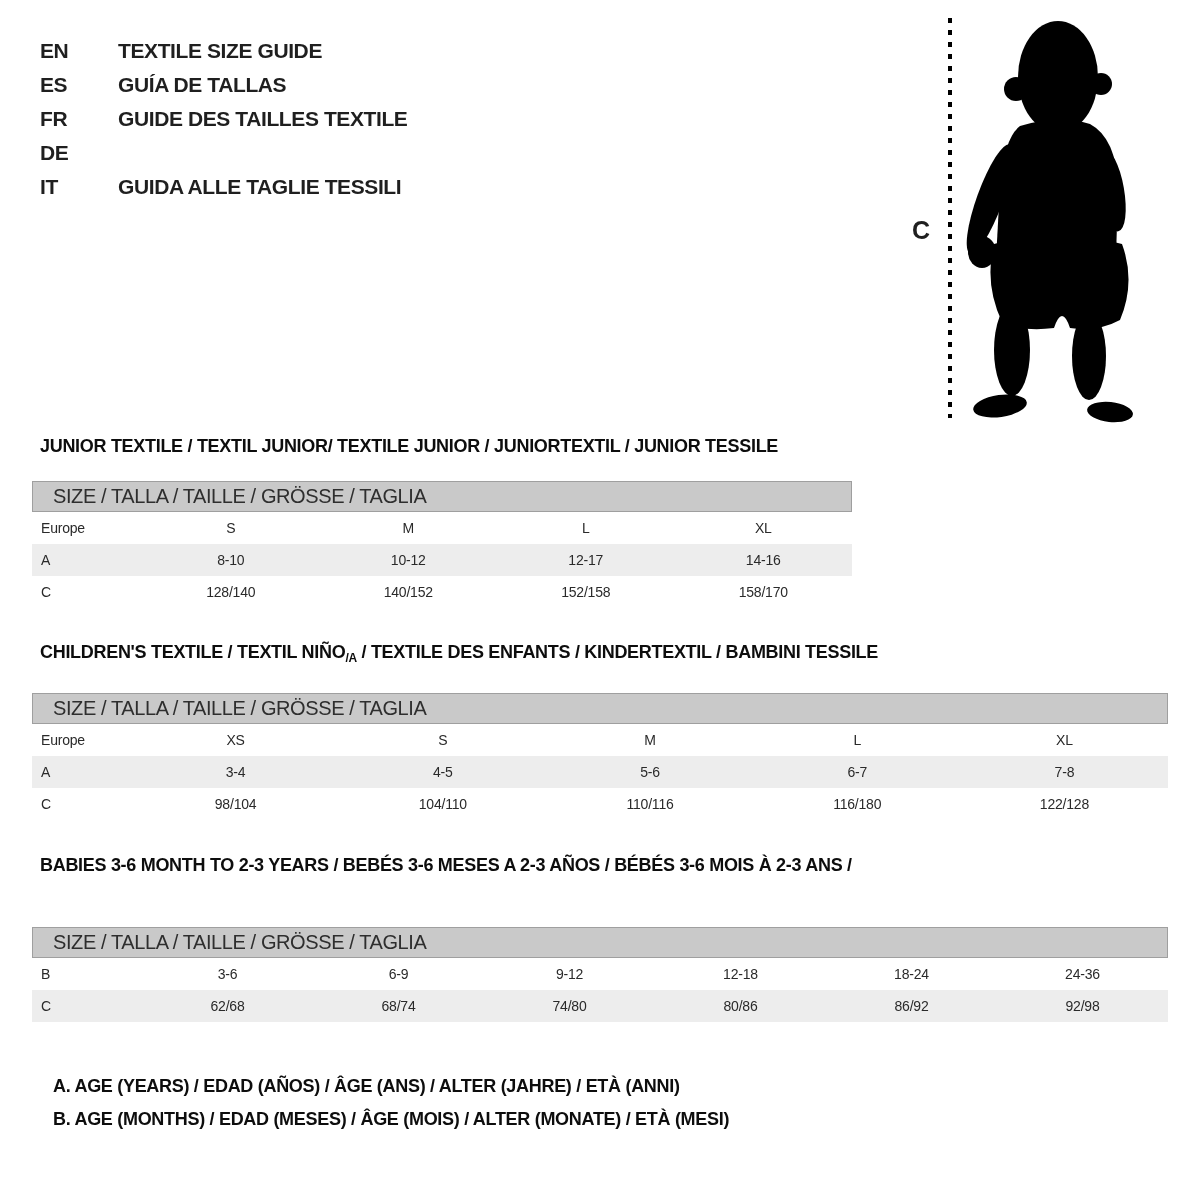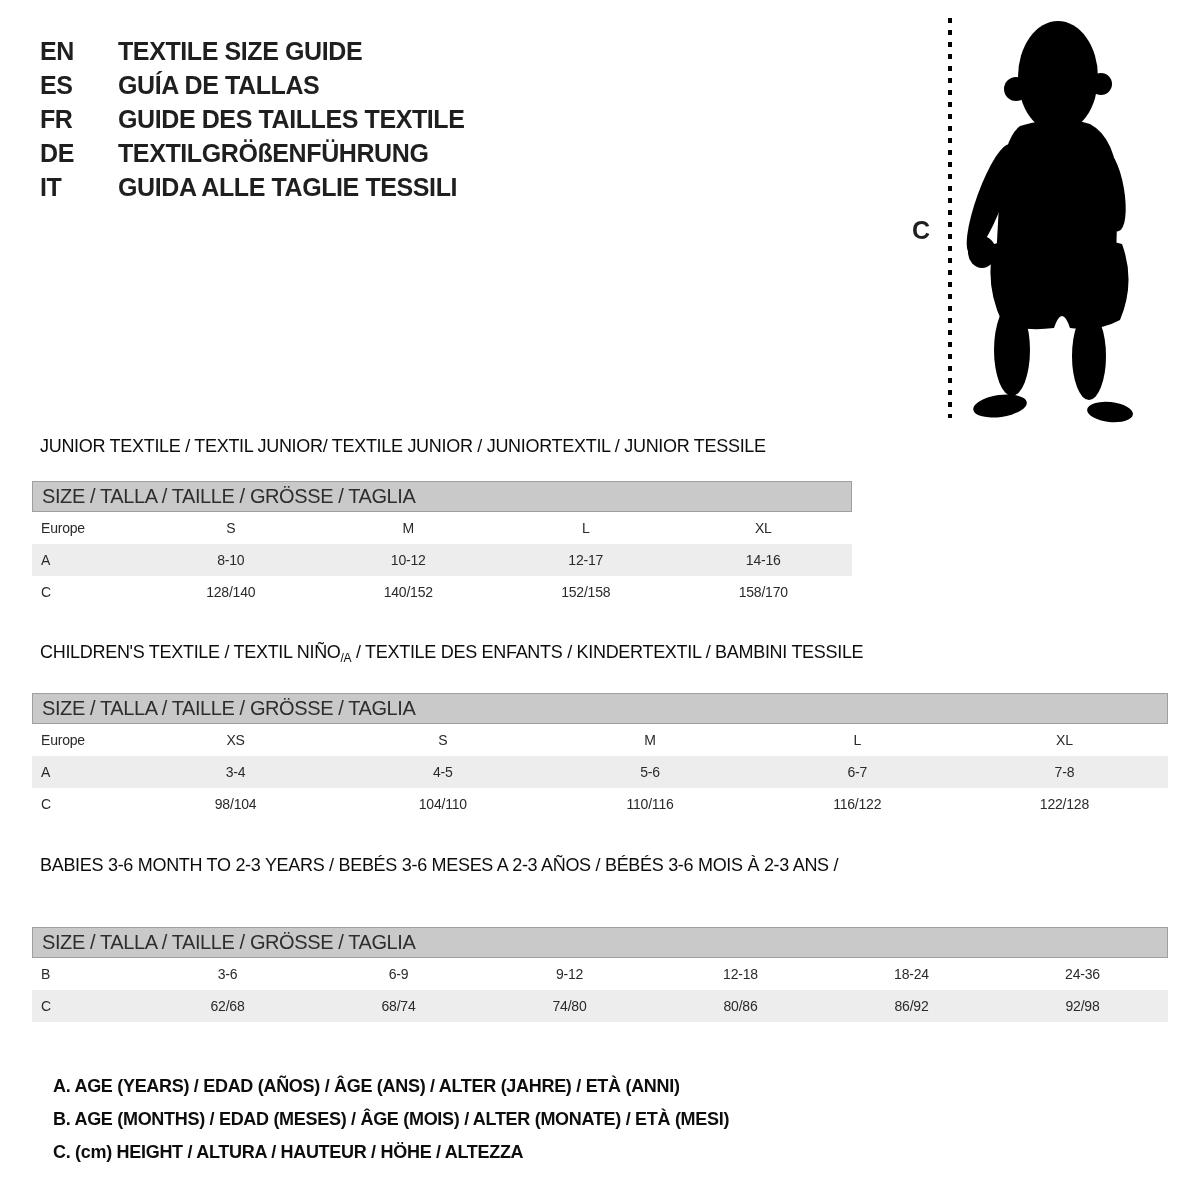--- a/index.html
+++ b/index.html
@@ -4,35 +4,35 @@
 <style>
   html,body { margin:0; padding:0; background:#fff; }
   .canvas {
     position:relative; width:1200px; height:1200px; background:#ffffff;
     font-family:"Liberation Sans","DejaVu Sans",sans-serif; color:#1f1f1f;
     overflow:hidden;
   }
   
   .lang-block { position:absolute; left:40px; top:34px; }
   .lang-row { display:flex; height:34px; align-items:center;
-              font-weight:700; font-size:25px; letter-spacing:-0.4px; white-space:nowrap; }
+              font-weight:700; font-size:21px; letter-spacing:-0.4px; white-space:nowrap; }
   .lang-code { width:78px; }
   
   .dash-svg { position:absolute; left:946px; top:16px; }
   .c-label { position:absolute; left:912px; top:216px; font-size:25px; font-weight:700; }
   .toddler-svg { position:absolute; left:958px; top:14px; }
   
-  .section-heading { position:absolute; left:40px; font-size:18px; font-weight:400;
+  .section-heading { position:absolute; left:40px; font-size:18px; font-weight:700;
                      letter-spacing:-0.3px; white-space:nowrap; color:#0d0d0d; }
   .heading-sub { font-size:12px; vertical-align:-4px; }
   .two-line { line-height:32px; }
   
   .stable { position:absolute; left:32px; }
   .size-band { height:29px; background:#c9c9c9; border:1px solid #9f9f9f;
-               display:flex; align-items:center; padding-left:9px;
+               display:flex; align-items:center; padding-left:20px;
                font-size:20px; color:#2e2e2e; letter-spacing:-0.4px; }
   .trow { display:flex; align-items:center; height:32px; font-size:14px;
           color:#2a2a2a; letter-spacing:-0.2px; }
   .trow.shaded { background:#ededed; }
   .tlabel { box-sizing:border-box; padding-left:9px; }
   .tcell { flex:1; text-align:center; }
   .t-junior { width:820px; top:481px; }
   .t-junior .tlabel { width:110px; }
   .t-children { width:1136px; top:693px; }
   .t-children .tlabel { width:100px; }
@@ -59,21 +59,20 @@
     <div class="lang-row">
       <span class="lang-code">ES</span>
       <span class="lang-title">GUÍA DE TALLAS</span>
     </div>
     <div class="lang-row">
       <span class="lang-code">FR</span>
       <span class="lang-title">GUIDE DES TAILLES TEXTILE</span>
     </div>
     <div class="lang-row">
       <span class="lang-code">DE</span>
-      <span class="lang-title">TEXTILGRÖßENFÜHRUNG</span>
     </div>
     <div class="lang-row">
       <span class="lang-code">IT</span>
       <span class="lang-title">GUIDA ALLE TAGLIE TESSILI</span>
     </div>
   </div>
 
   <svg class="dash-svg" width="8" height="404" viewBox="0 0 8 404">
     <line x1="4" y1="2" x2="4" y2="402" stroke="#000" stroke-width="4" stroke-dasharray="5 7"></line>
   </svg>
@@ -141,21 +140,21 @@
       <span class="tcell">4-5</span>
       <span class="tcell">5-6</span>
       <span class="tcell">6-7</span>
       <span class="tcell">7-8</span>
     </div>
     <div class="trow">
       <span class="tlabel">C</span>
       <span class="tcell">98/104</span>
       <span class="tcell">104/110</span>
       <span class="tcell">110/116</span>
-      <span class="tcell">116/122</span>
+      <span class="tcell">116/180</span>
       <span class="tcell">122/128</span>
     </div>
   </div>
 
   <div id="babies-heading" class="section-heading two-line">
     <div>BABIES 3-6 MONTH TO 2-3 YEARS / BEBÉS 3-6 MESES A 2-3 AÑOS / BÉBÉS 3-6 MOIS À 2-3 ANS /</div>
   </div>
   <div class="stable t-babies">
     <div class="size-band">SIZE / TALLA / TAILLE / GRÖSSE / TAGLIA</div>
     <div class="trow">
@@ -174,16 +173,15 @@
       <span class="tcell">74/80</span>
       <span class="tcell">80/86</span>
       <span class="tcell">86/92</span>
       <span class="tcell">92/98</span>
     </div>
   </div>
 
   <div class="legend">
     <div class="legend-line">A. AGE (YEARS) / EDAD (AÑOS) / ÂGE (ANS) / ALTER (JAHRE) / ETÀ (ANNI)</div>
     <div class="legend-line">B. AGE (MONTHS) / EDAD (MESES) / ÂGE (MOIS) / ALTER (MONATE) / ETÀ (MESI)</div>
-    <div class="legend-line">C. (cm) HEIGHT / ALTURA / HAUTEUR / HÖHE / ALTEZZA</div>
   </div>
 
 </div>
 
 </body></html>

